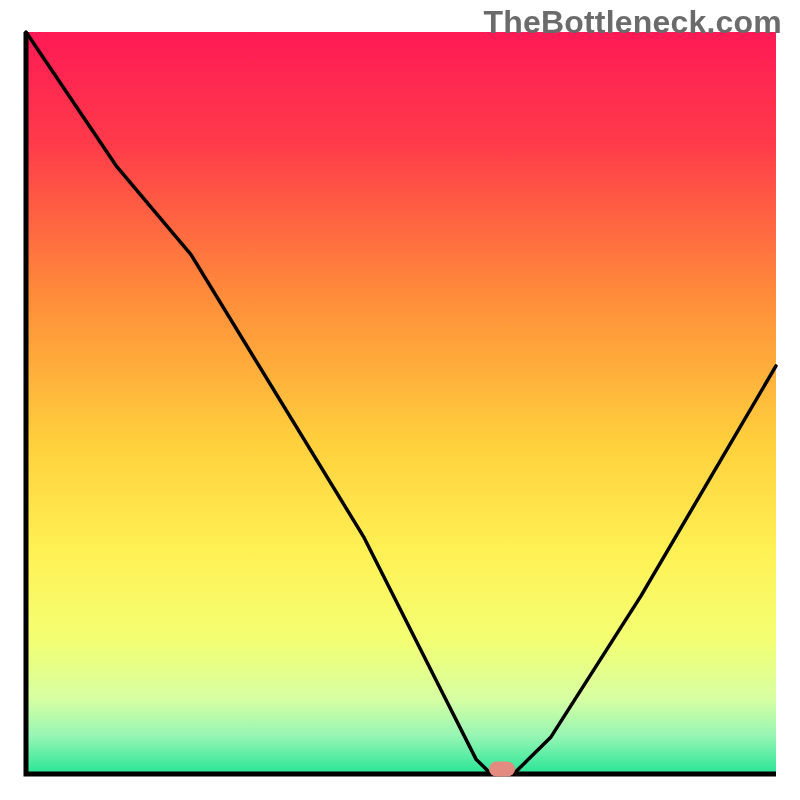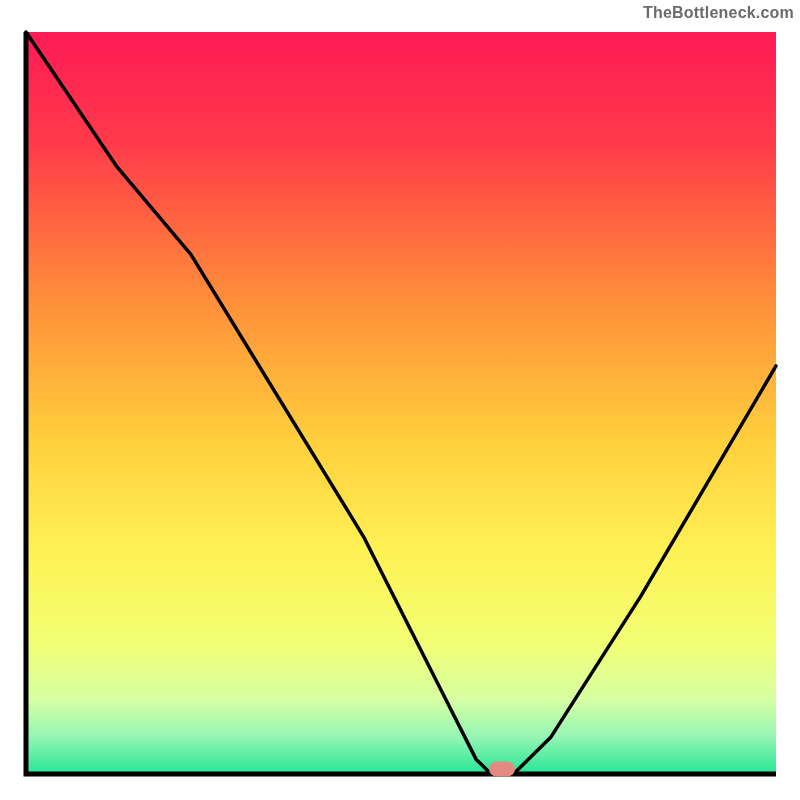--- a/index.html
+++ b/index.html
@@ -11,22 +11,22 @@
     font-family: Arial, Helvetica, sans-serif;
   }
   .container {
     position: relative;
     width: 800px;
     height: 800px;
   }
   .watermark {
     position: absolute;
     top: 4px;
-    right: 6px;
-    font-size: 16px;
+    right: 18px;
+    font-size: 32px;
     font-weight: 600;
     color: #6b6b6b;
     z-index: 50;
     letter-spacing: 0.2px;
   }
   svg.chart {
     position: absolute;
     top: 0;
     left: 0;
   }

